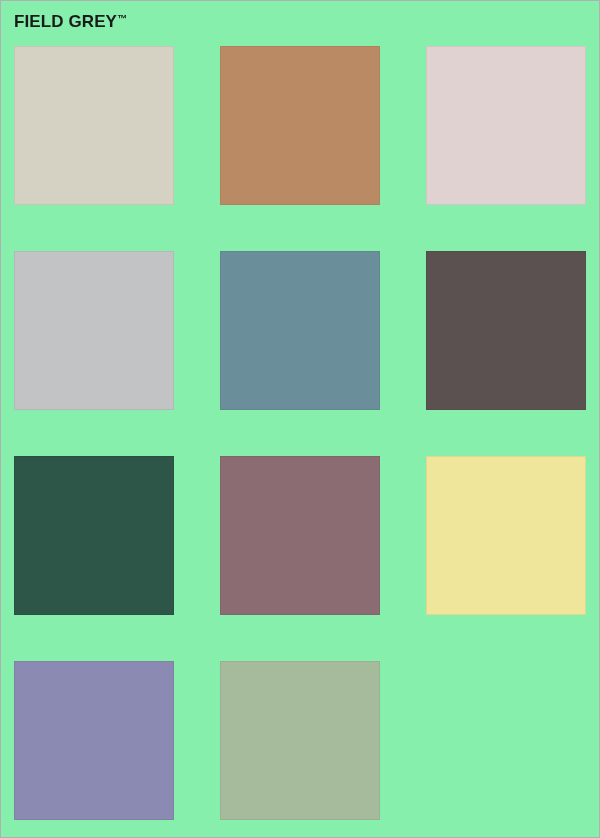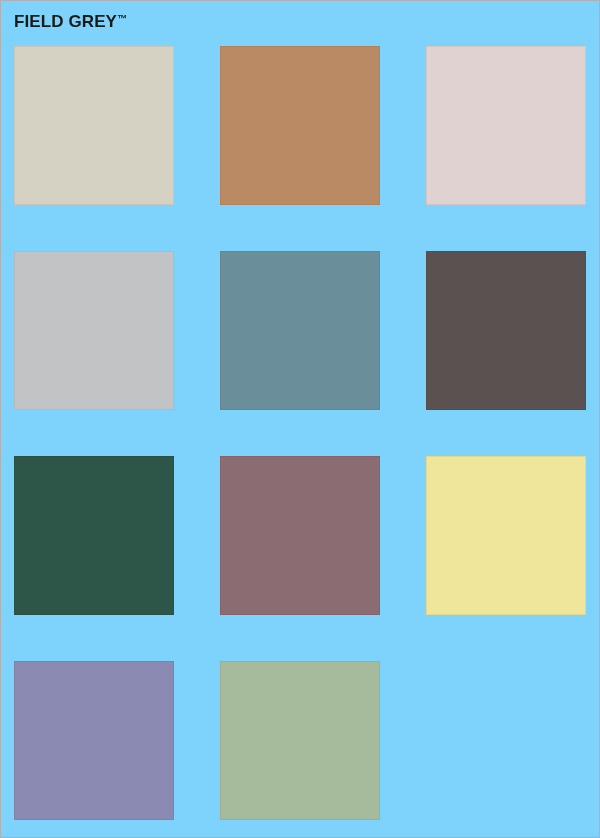--- a/index.html
+++ b/index.html
@@ -11,21 +11,21 @@
     width: 600px;
     height: 838px;
     font-family: "Liberation Sans", sans-serif;
     overflow: hidden;
   }
   .page {
     position: relative;
     box-sizing: border-box;
     width: 600px;
     height: 838px;
-    background: #7dd3fc;
+    background: #86efac;
     border: 1px solid #b0b0b0;
   }
   .page-title {
     position: absolute;
     left: 13px;
     top: 8px;
     font-family: "Liberation Sans", sans-serif;
     font-size: 17px;
     font-weight: bold;
     letter-spacing: 0.1px;

